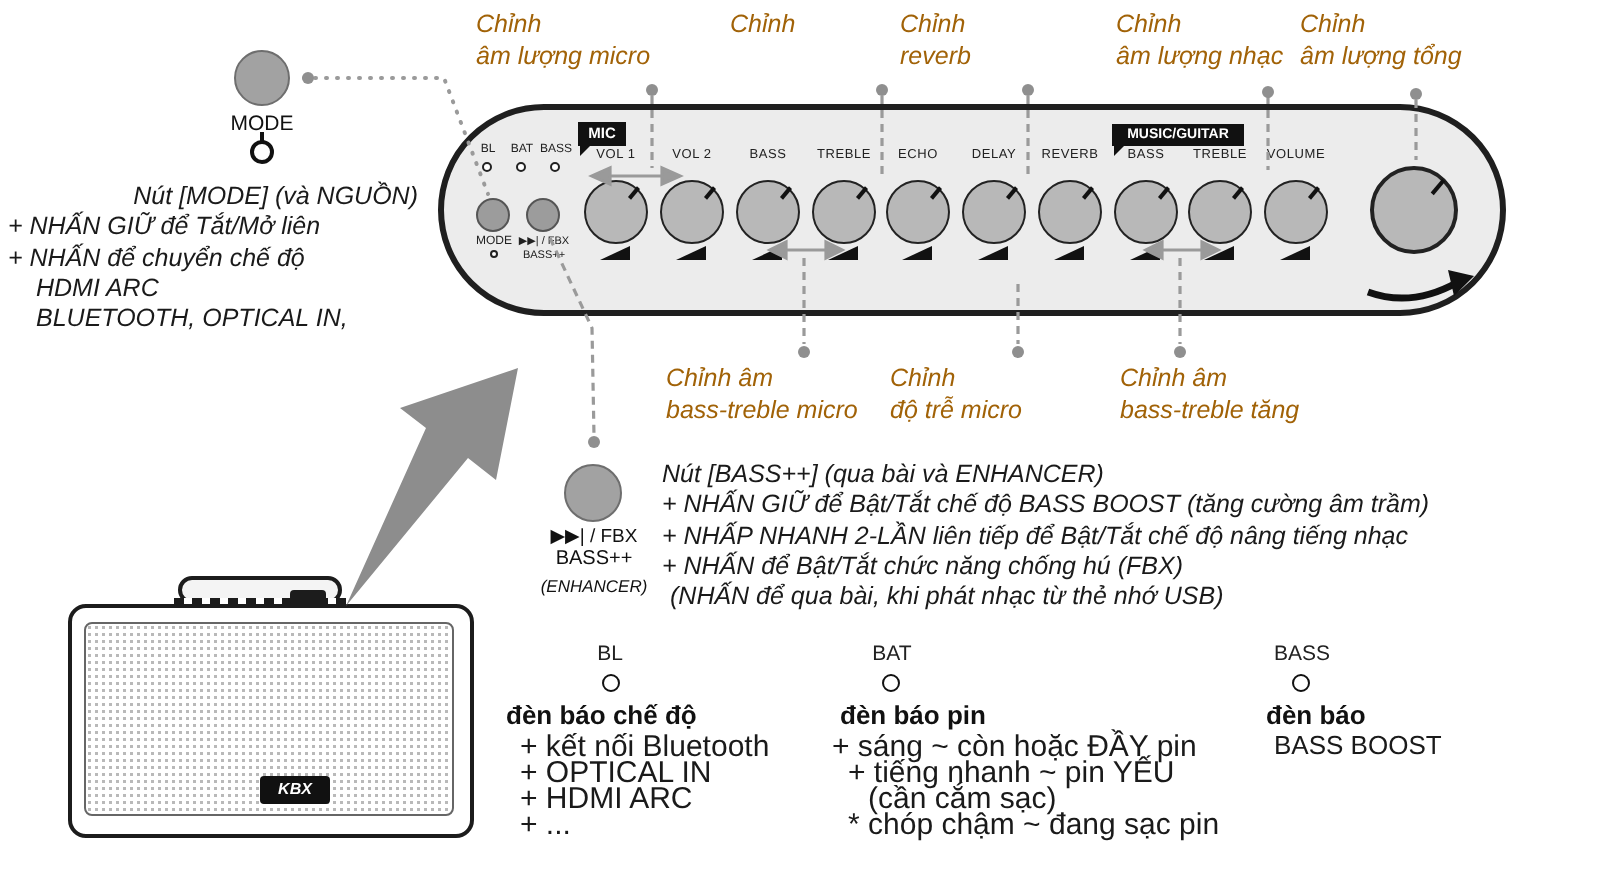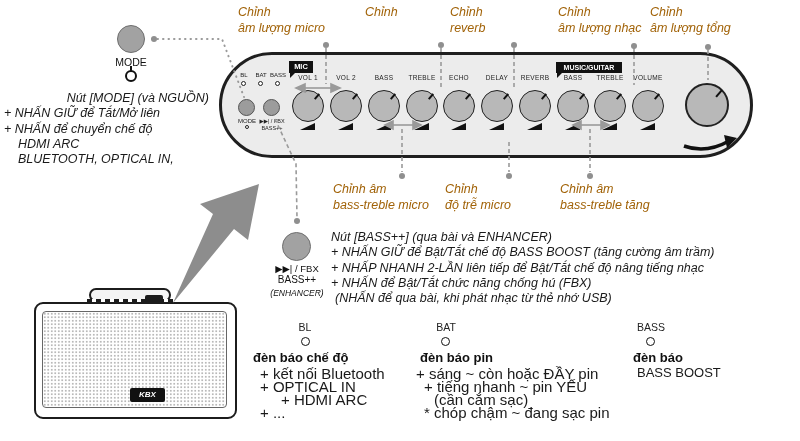--- a/index.html
+++ b/index.html
@@ -187,21 +187,21 @@
     <div><b>+ NHẤP NHANH 2-LẦN liên tiếp</b><span> để Bật/Tắt chế độ nâng tiếng nhạc</span></div>
     <div><b>+ NHẤN</b><span> để Bật/Tắt chức năng chống hú (FBX)</span></div>
     <div style="padding-left:4px;">(NHẤN để qua bài, khi phát nhạc từ thẻ nhớ USB)</div>
   </div>
 
   <div class="abs leglabel" style="left:285px;top:321px;width:40px;">BL</div>
   <div class="abs legled" style="left:301px;top:337px;"></div>
   <div class="abs legtitle" style="left:253px;top:350px;">đèn báo chế độ</div>
   <div class="abs legitem" style="left:260px;top:365px;">+ kết nối Bluetooth</div>
   <div class="abs legitem" style="left:260px;top:378px;">+ OPTICAL IN</div>
-  <div class="abs legitem" style="left:260px;top:391px;margin-left:21px;">+ HDMI ARC</div>
+  <div class="abs legitem" style="left:260px;top:391px;">+ HDMI ARC</div>
   <div class="abs legitem" style="left:260px;top:404px;">+ ...</div>
 
   <div class="abs leglabel" style="left:426px;top:321px;width:40px;">BAT</div>
   <div class="abs legled" style="left:441px;top:337px;"></div>
   <div class="abs legtitle" style="left:420px;top:350px;text-align:right;">đèn báo pin</div>
   <div class="abs legitem" style="left:416px;top:365px;">+ sáng ~ còn hoặc ĐẦY pin</div>
   <div class="abs legitem" style="left:424px;top:378px;">+ tiếng nhanh ~ pin YẾU</div>
   <div class="abs legitem" style="left:434px;top:391px;">(cần cắm sạc)</div>
   <div class="abs legitem" style="left:424px;top:404px;">* chóp chậm ~ đang sạc pin</div>
 

